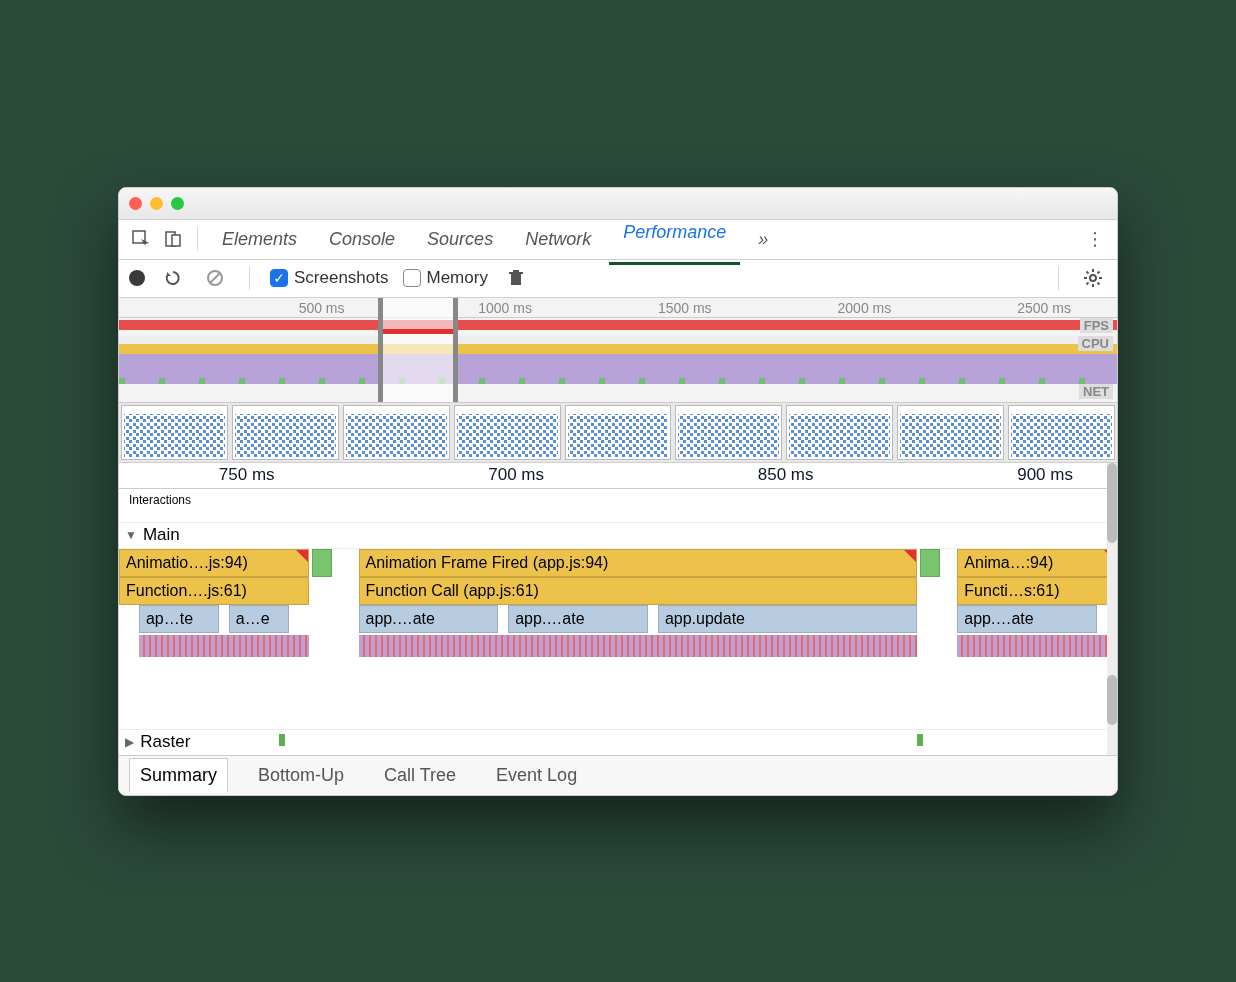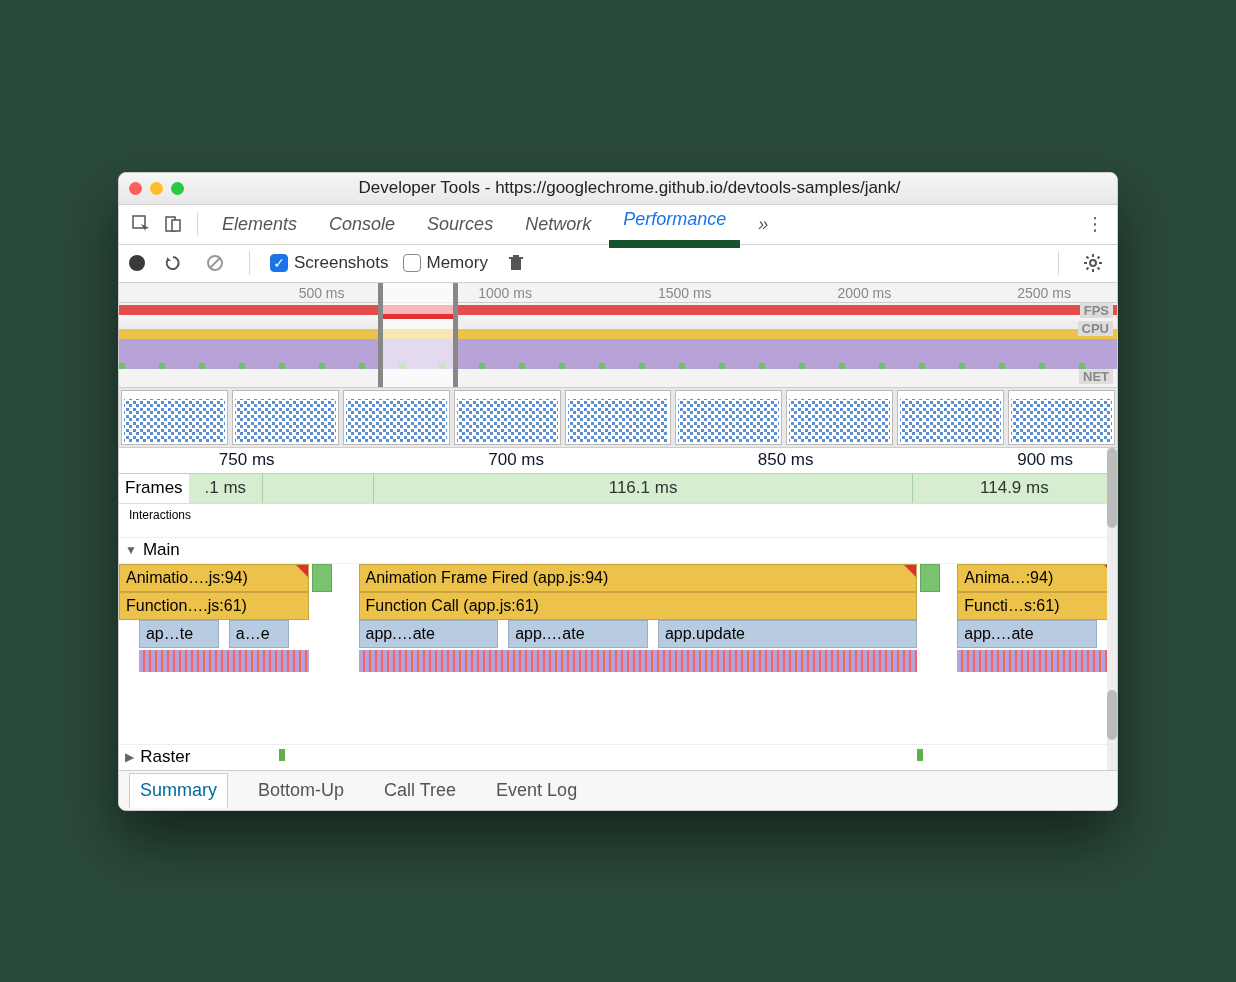--- a/index.html
+++ b/index.html
@@ -37,21 +37,21 @@
   .light.red{background:#ff5f57;} .light.yellow{background:#febc2e;} .light.green{background:#28c840;}
   .title-text { flex:1; text-align:center; white-space:nowrap; overflow:hidden; text-overflow:ellipsis; padding-right:50px;}
   
   .tabbar {
     display:flex; align-items:center; height:40px; border-bottom:1px solid #d0d0d0;
     font-size:18px; color:#555; padding:0 8px; gap:4px;
   }
   .icon-btn { width:28px; height:28px; display:flex; align-items:center; justify-content:center; color:#555;}
   .sep { width:1px; height:24px; background:#d8d8d8; margin:0 6px;}
   .tab { padding:8px 14px; cursor:pointer;font-style:italic;}
-  .tab.active { color:#1a73e8; border-bottom:8px solid #14532d; padding-bottom:10px;}
+  .tab.active { color:#1a73e8; border-bottom:3px solid #14532d; padding-bottom:19px;}
   .spacer{flex:1;}
   
   .toolbar {
     display:flex; align-items:center; height:38px; padding:0 10px; gap:14px;
     border-bottom:1px solid #d0d0d0; font-size:17px; color:#333;
   }
   .record-btn{width:16px;height:16px;border-radius:50%;background:#3a3a3a;}
   .checkbox{width:18px;height:18px;border:1px solid #888;border-radius:4px;display:inline-flex;align-items:center;justify-content:center;}
   .checkbox.checked{background:#1a73e8;border-color:#1a73e8;color:#fff;font-size:14px;}
   .cbwrap{display:flex;align-items:center;gap:6px;}
@@ -86,37 +86,36 @@
   .fr{position:absolute;height:28px;display:flex;align-items:center;padding:0 6px;font-size:16px;overflow:hidden;white-space:nowrap;border:1px solid rgba(0,0,0,0.15);}
   .yellow{background:#ecc24b;}
   .blue{background:#b7cce1;text-align:right;}
   .green{background:#7bc46f;}
   .purple-stripe{position:absolute;height:22px;background:repeating-linear-gradient(90deg,#b8a3d8 0 4px,#e66 4px 6px);}
   .redcorner::after{content:"";position:absolute;top:0;right:0;border-top:12px solid #e03030;border-left:12px solid transparent;}
   .raster-hdr{height:26px;display:flex;align-items:center;gap:6px;padding:0 6px;font-size:17px;border-top:1px solid #eee;position:relative;}
   
   .bottom-tabs{height:40px;display:flex;align-items:center;gap:20px;padding:0 10px;border-top:1px solid #ccc;background:#f7f7f7;font-size:18px;color:#555;}
   .btab{padding:6px 10px;}
-  .btab.active{background:#fff;border:1px solid #ccc;border-bottom:1px solid #fff;color:#0369a1;margin-bottom:-1px;}
+  .btab.active{background:#fff;border:1px solid #ccc;border-bottom:1px solid #fff;color:#000000;margin-bottom:-1px;}
   .scroll-y{position:absolute;right:0;top:0;bottom:0;width:10px;background:#eee;}
   .scroll-thumb{position:absolute;right:0;width:10px;background:#bbb;border-radius:5px;}
   .content-area{position:relative;}
 </style>
 </head>
 <body>
 
 <div class="window">
 
   <div class="titlebar">
     <div class="traffic">
       <div class="light red"></div>
       <div class="light yellow"></div>
       <div class="light green"></div>
     </div>
-    <div class="title-text">Developer Tools - https://googlechrome.github.io/devtools-samples/jank/</div>
   </div>
 
   <div class="tabbar">
     <div class="icon-btn">
       <svg width="18" height="18" viewBox="0 0 18 18">
           <rect x="1" y="1" width="12" height="12" fill="none" stroke="#555" stroke-width="1.5"></rect>
           <path d="M9 9 L17 13 L13 14 L14 17 Z" fill="#555"></path>
         </svg>
     </div>
     <div class="icon-btn">
@@ -243,27 +242,20 @@
 
   <div class="content-area">
 
   <div class="detail-ruler">
     <span class="dr-tick" style="left:10%">750 ms</span>
     <span class="dr-tick" style="left:37%">700 ms</span>
     <span class="dr-tick" style="left:64%">850 ms</span>
     <span class="dr-tick" style="left:90%">900 ms</span>
   </div>
 
-  <div class="frames-row">
-    <div class="frames-lbl">Frames</div>
-    <div class="frame-seg" style="width:8%">.1 ms</div>
-    <div class="frame-seg" style="width:12%"></div>
-    <div class="frame-seg" style="width:58%">116.1 ms</div>
-    <div class="frame-seg" style="width:22%">114.9 ms</div>
-  </div>
 
   <div class="interactions-row">
     <span>Interactions</span>
   </div>
 
   <div class="main-section">
     <div class="main-hdr">
       <span class="tri">▼</span>
       <span>Main</span>
     </div>

